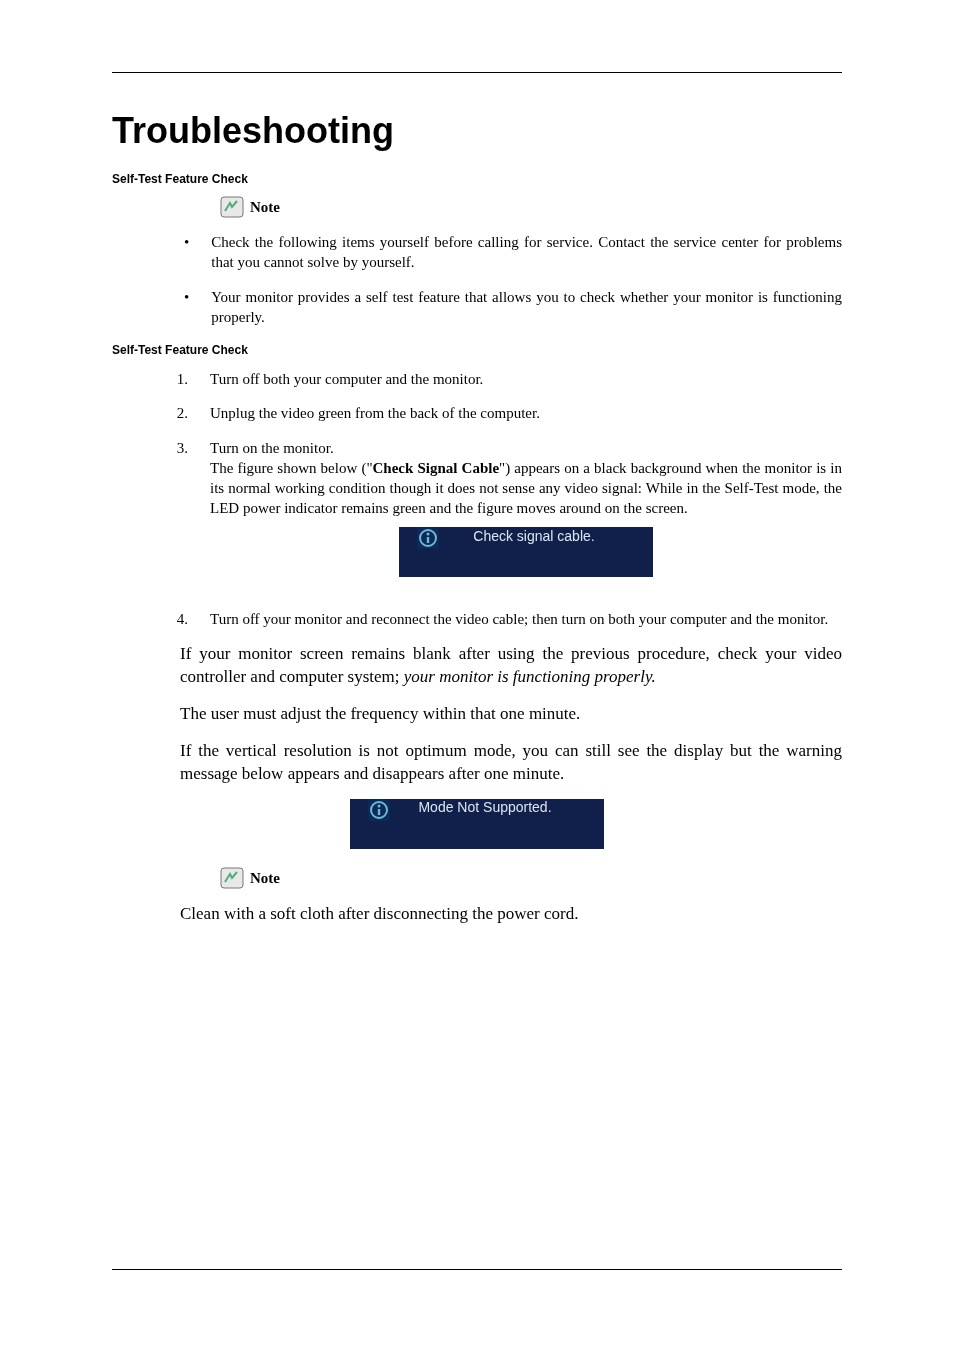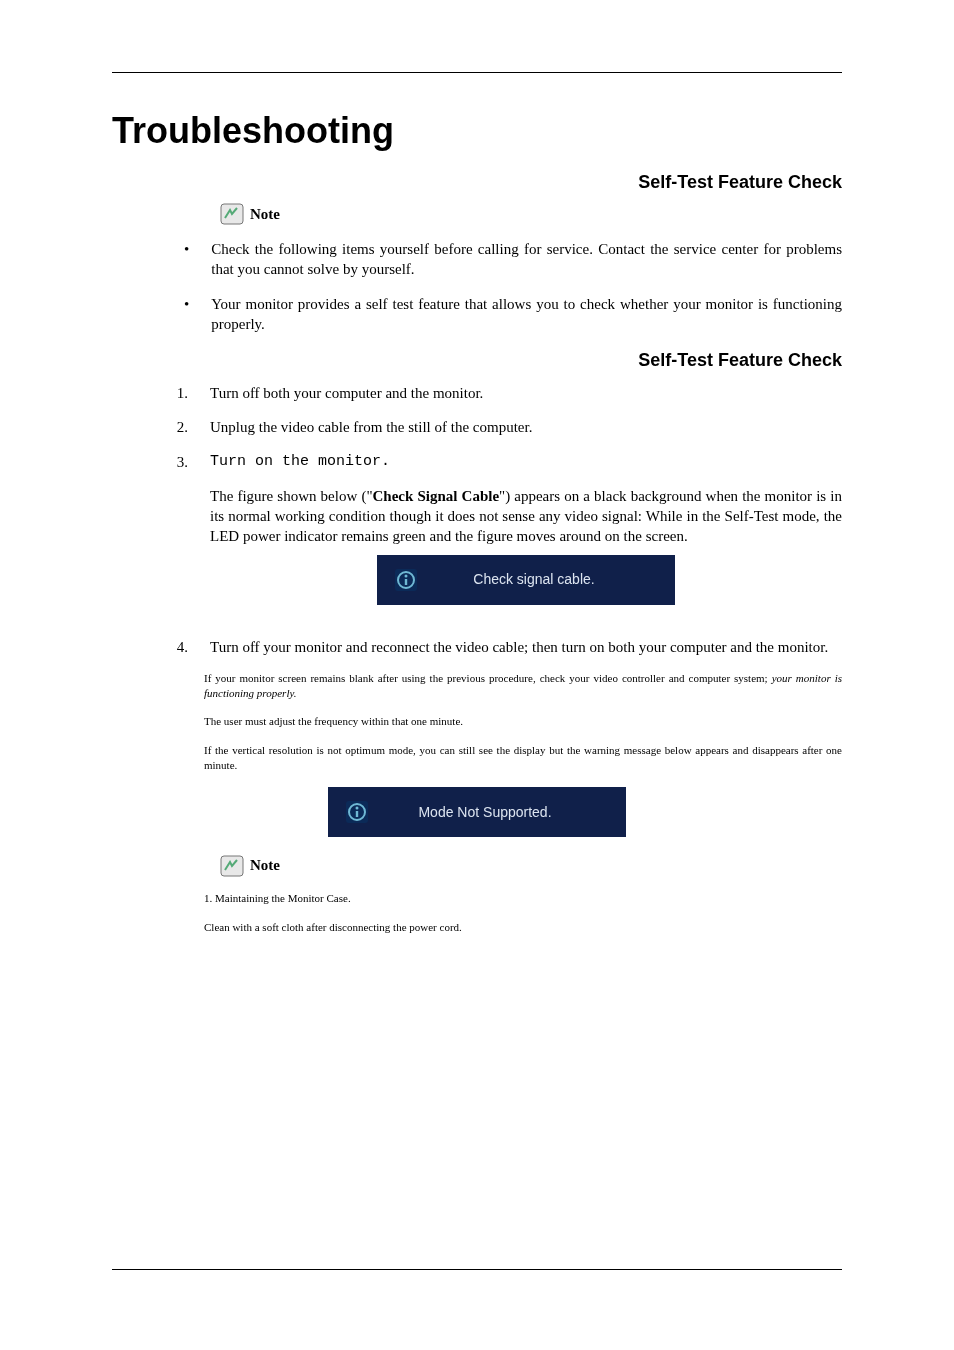--- a/index.html
+++ b/index.html
@@ -26,24 +26,23 @@
   }
   h1.main-title {
     font-family: Arial, Helvetica, sans-serif;
     font-weight: bold;
     font-size: 36px;
     margin-bottom: 20px;
   }
   h2.section-title {
     font-family: Arial, Helvetica, sans-serif;
     font-weight: bold;
-    font-size: 18px;
+    font-size: 12px;
     margin-bottom: 10px;
     margin-top: 16px;
-    text-align: right;
   }
   .note-block {
     margin-left: 72px;
     margin-top: 0;
     margin-bottom: 14px;
     padding-left: 36px;
   }
   .note-label-row {
     display: flex;
     align-items: center;
@@ -83,33 +82,33 @@
     margin-bottom: 14px;
   }
   .ordered-marker {
     width: 44px;
     flex-shrink: 0;
     text-align: right;
     padding-right: 22px;
   }
   .ordered-body { flex: 1; text-align: justify; }
   .para-indent {
-    margin-left: 92px;
-    font-size: 11px;
+    margin-left: 68px;
+    font-size: 17px;
     line-height: 1.35;
     margin-bottom: 14px;
     text-align: justify;
   }
   .figure-box {
-    width: 298px;
+    width: 254px;
     height: 50px;
     background: #10204a;
     margin: 8px auto 18px auto;
     display: flex;
-    align-items: center;
+    align-items: flex-start;
     position: relative;
   }
   .figure-icon {
     width: 22px;
     height: 22px;
     margin-left: 18px;
     flex-shrink: 0;
   }
   .figure-text {
     flex: 1;
@@ -157,26 +156,26 @@
 
   <h2 class="section-title">Self-Test Feature Check</h2>
 
   <div class="ordered-list">
     <div class="ordered-item">
       <span class="ordered-marker">1.</span>
       <span class="ordered-body">Turn off both your computer and the monitor.</span>
     </div>
     <div class="ordered-item">
       <span class="ordered-marker">2.</span>
-      <span class="ordered-body">Unplug the video cable from the still of the computer.</span>
+      <span class="ordered-body">Unplug the video green from the back of the computer.</span>
     </div>
     <div class="ordered-item">
       <span class="ordered-marker">3.</span>
       <div class="ordered-body">
-        <div style="margin-bottom:14px;font-family:Liberation Mono, monospace;">Turn on the monitor.</div>
+        <div style="">Turn on the monitor.</div>
         <div>
           <span>The figure shown below ("</span><b>Check Signal Cable</b><span>") appears on a black background when the monitor is in its normal working condition though it does not sense any video signal: While in the Self-Test mode, the LED power indicator remains green and the figure moves around on the screen.</span>
         </div>
         <div class="figure-box">
           <span class="figure-icon">
             <svg viewBox="0 0 22 22">
               <rect x="0" y="0" width="22" height="22" rx="3" fill="#0b2a58"></rect>
               <circle cx="11" cy="11" r="8" fill="none" stroke="#6fb8d4" stroke-width="2"></circle>
               <circle cx="11" cy="7" r="1.5" fill="#6fb8d4"></circle>
               <rect x="9.8" y="10" width="2.4" height="6" fill="#6fb8d4"></rect>
@@ -219,18 +218,17 @@
           <rect x="1" y="1" width="22" height="20" rx="3" ry="3" fill="#e8e8e8" stroke="#777" stroke-width="1"></rect>
           <path d="M5 15 L10 7 L12 11 L17 5" stroke="#5a7" stroke-width="2" fill="none"></path>
         </svg>
       </span>
       <span class="note-label">Note</span>
     </div>
   </div>
 
 
 
-  <div class="para-indent">1. Maintaining the Monitor Case.</div>
   <div class="para-indent">Clean with a soft cloth after disconnecting the power cord.</div>
 
 </div>
 
 <div class="bottom-rule"></div>
 
 </body></html>

